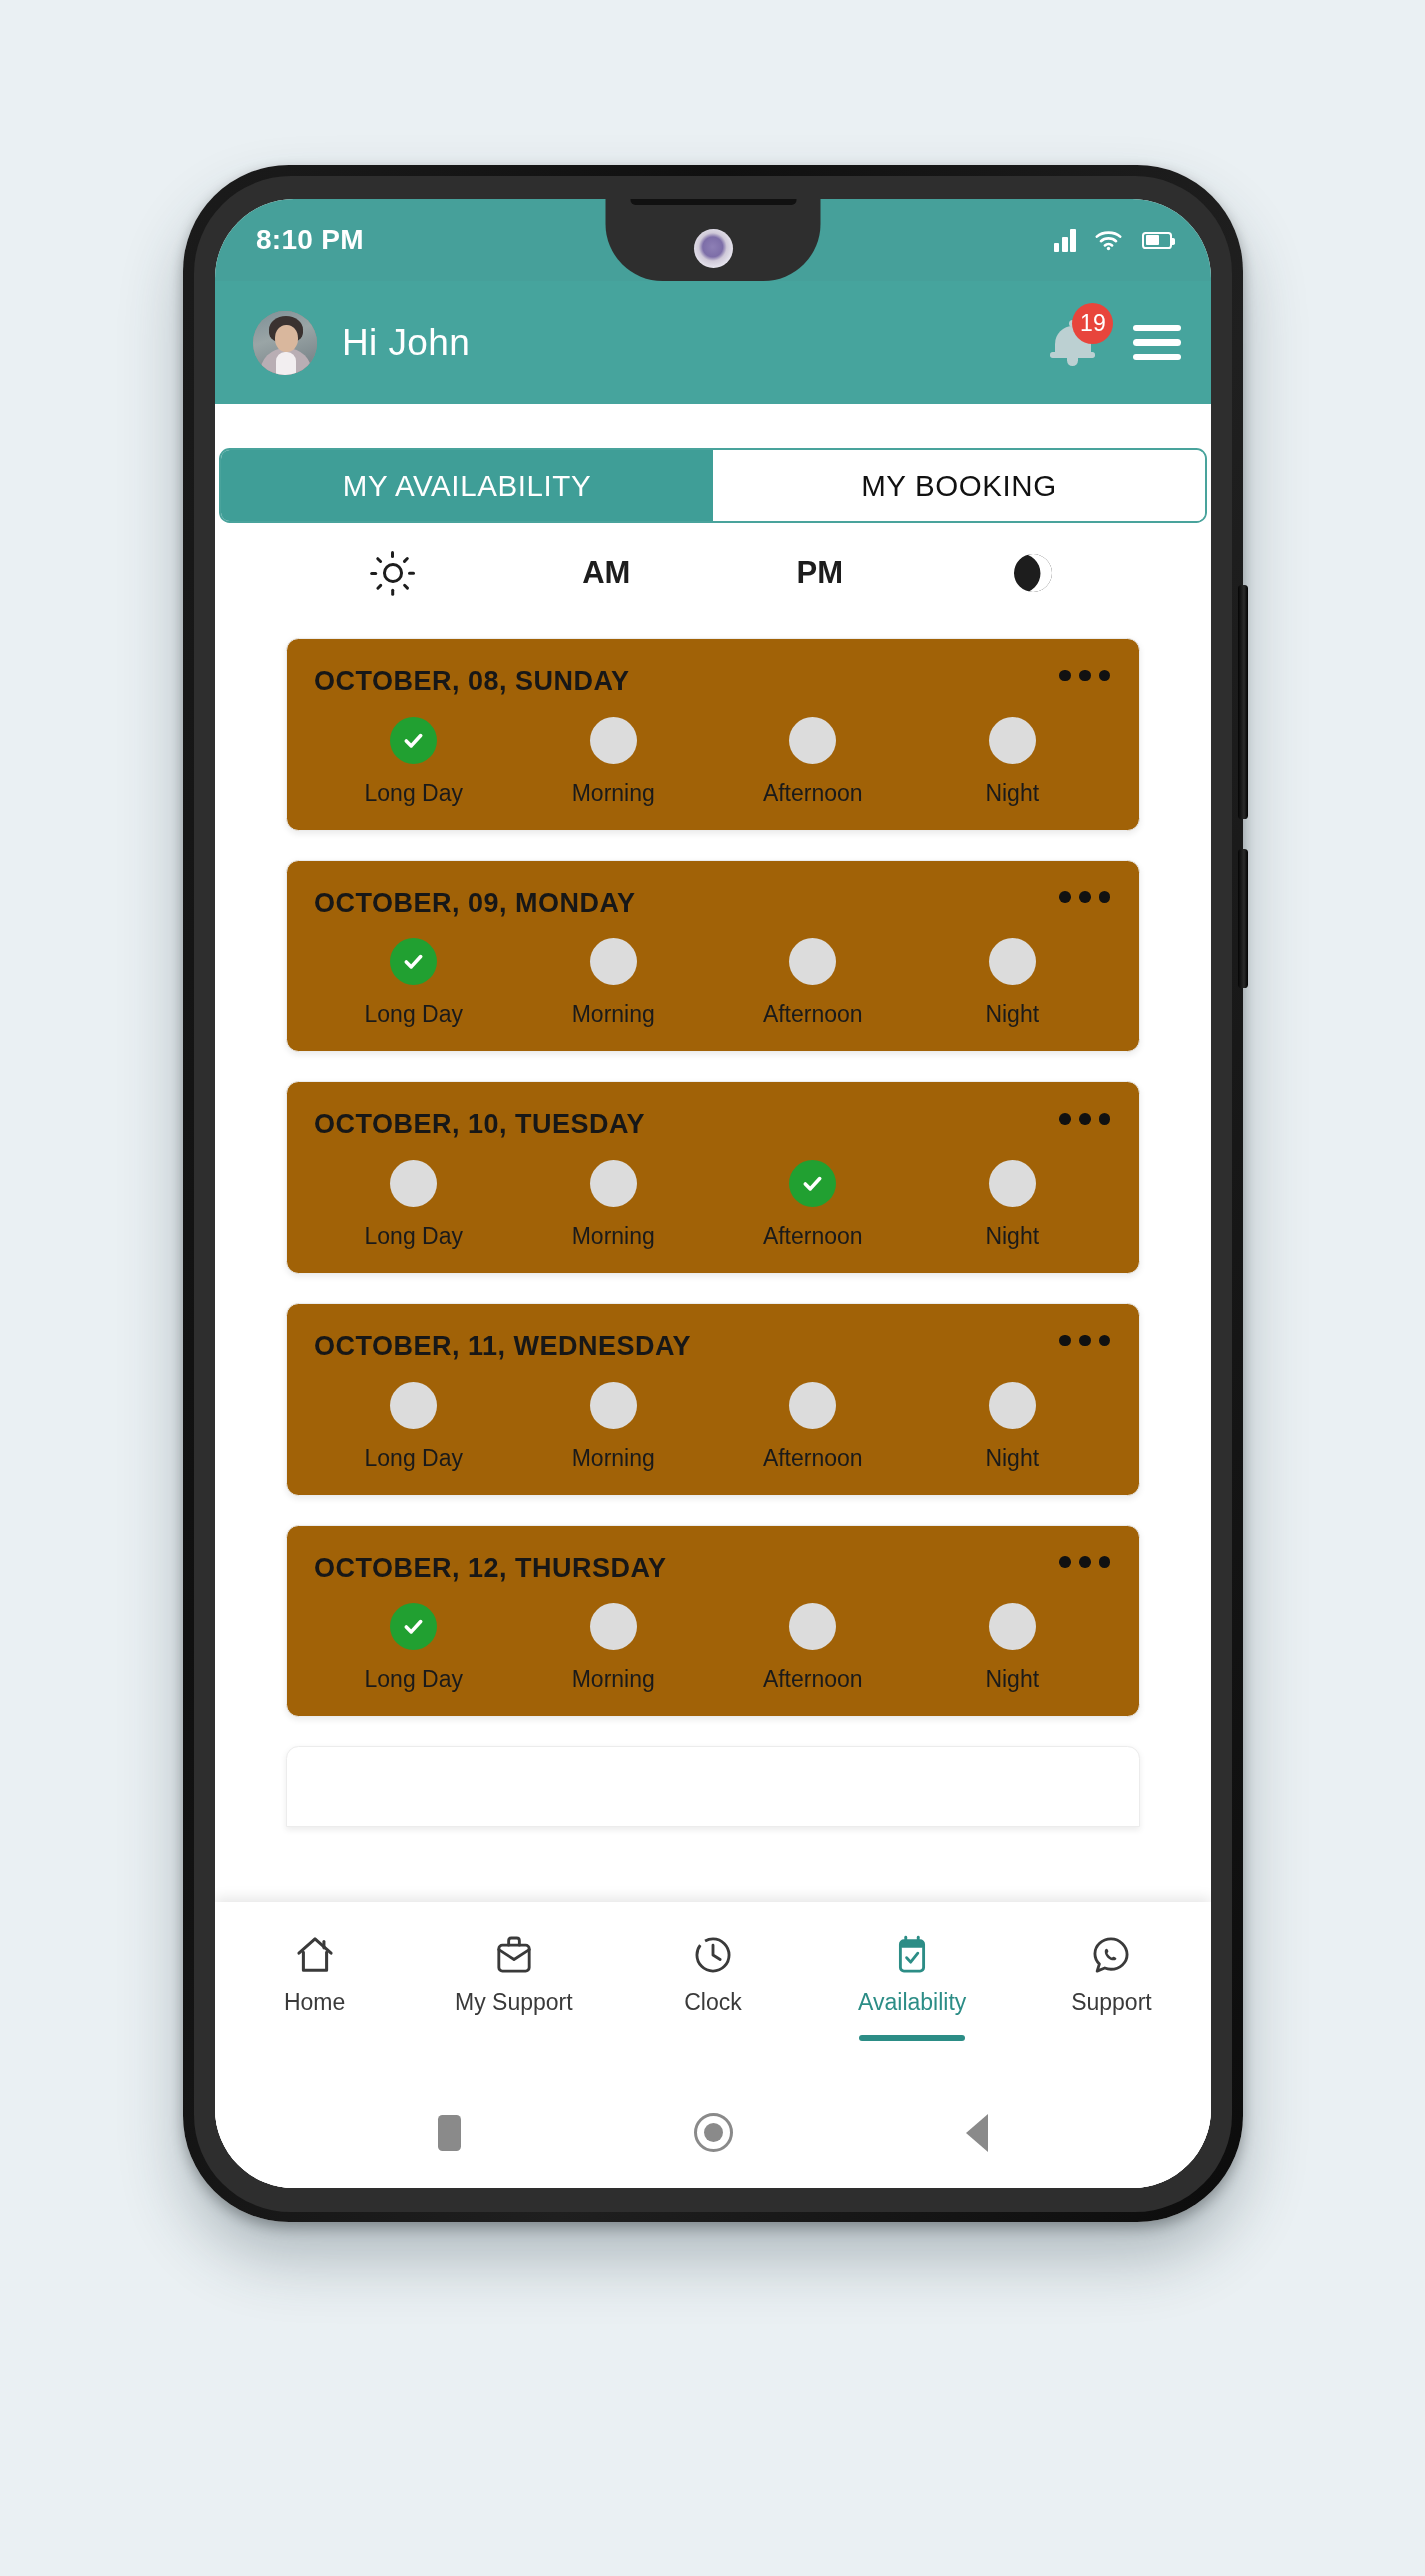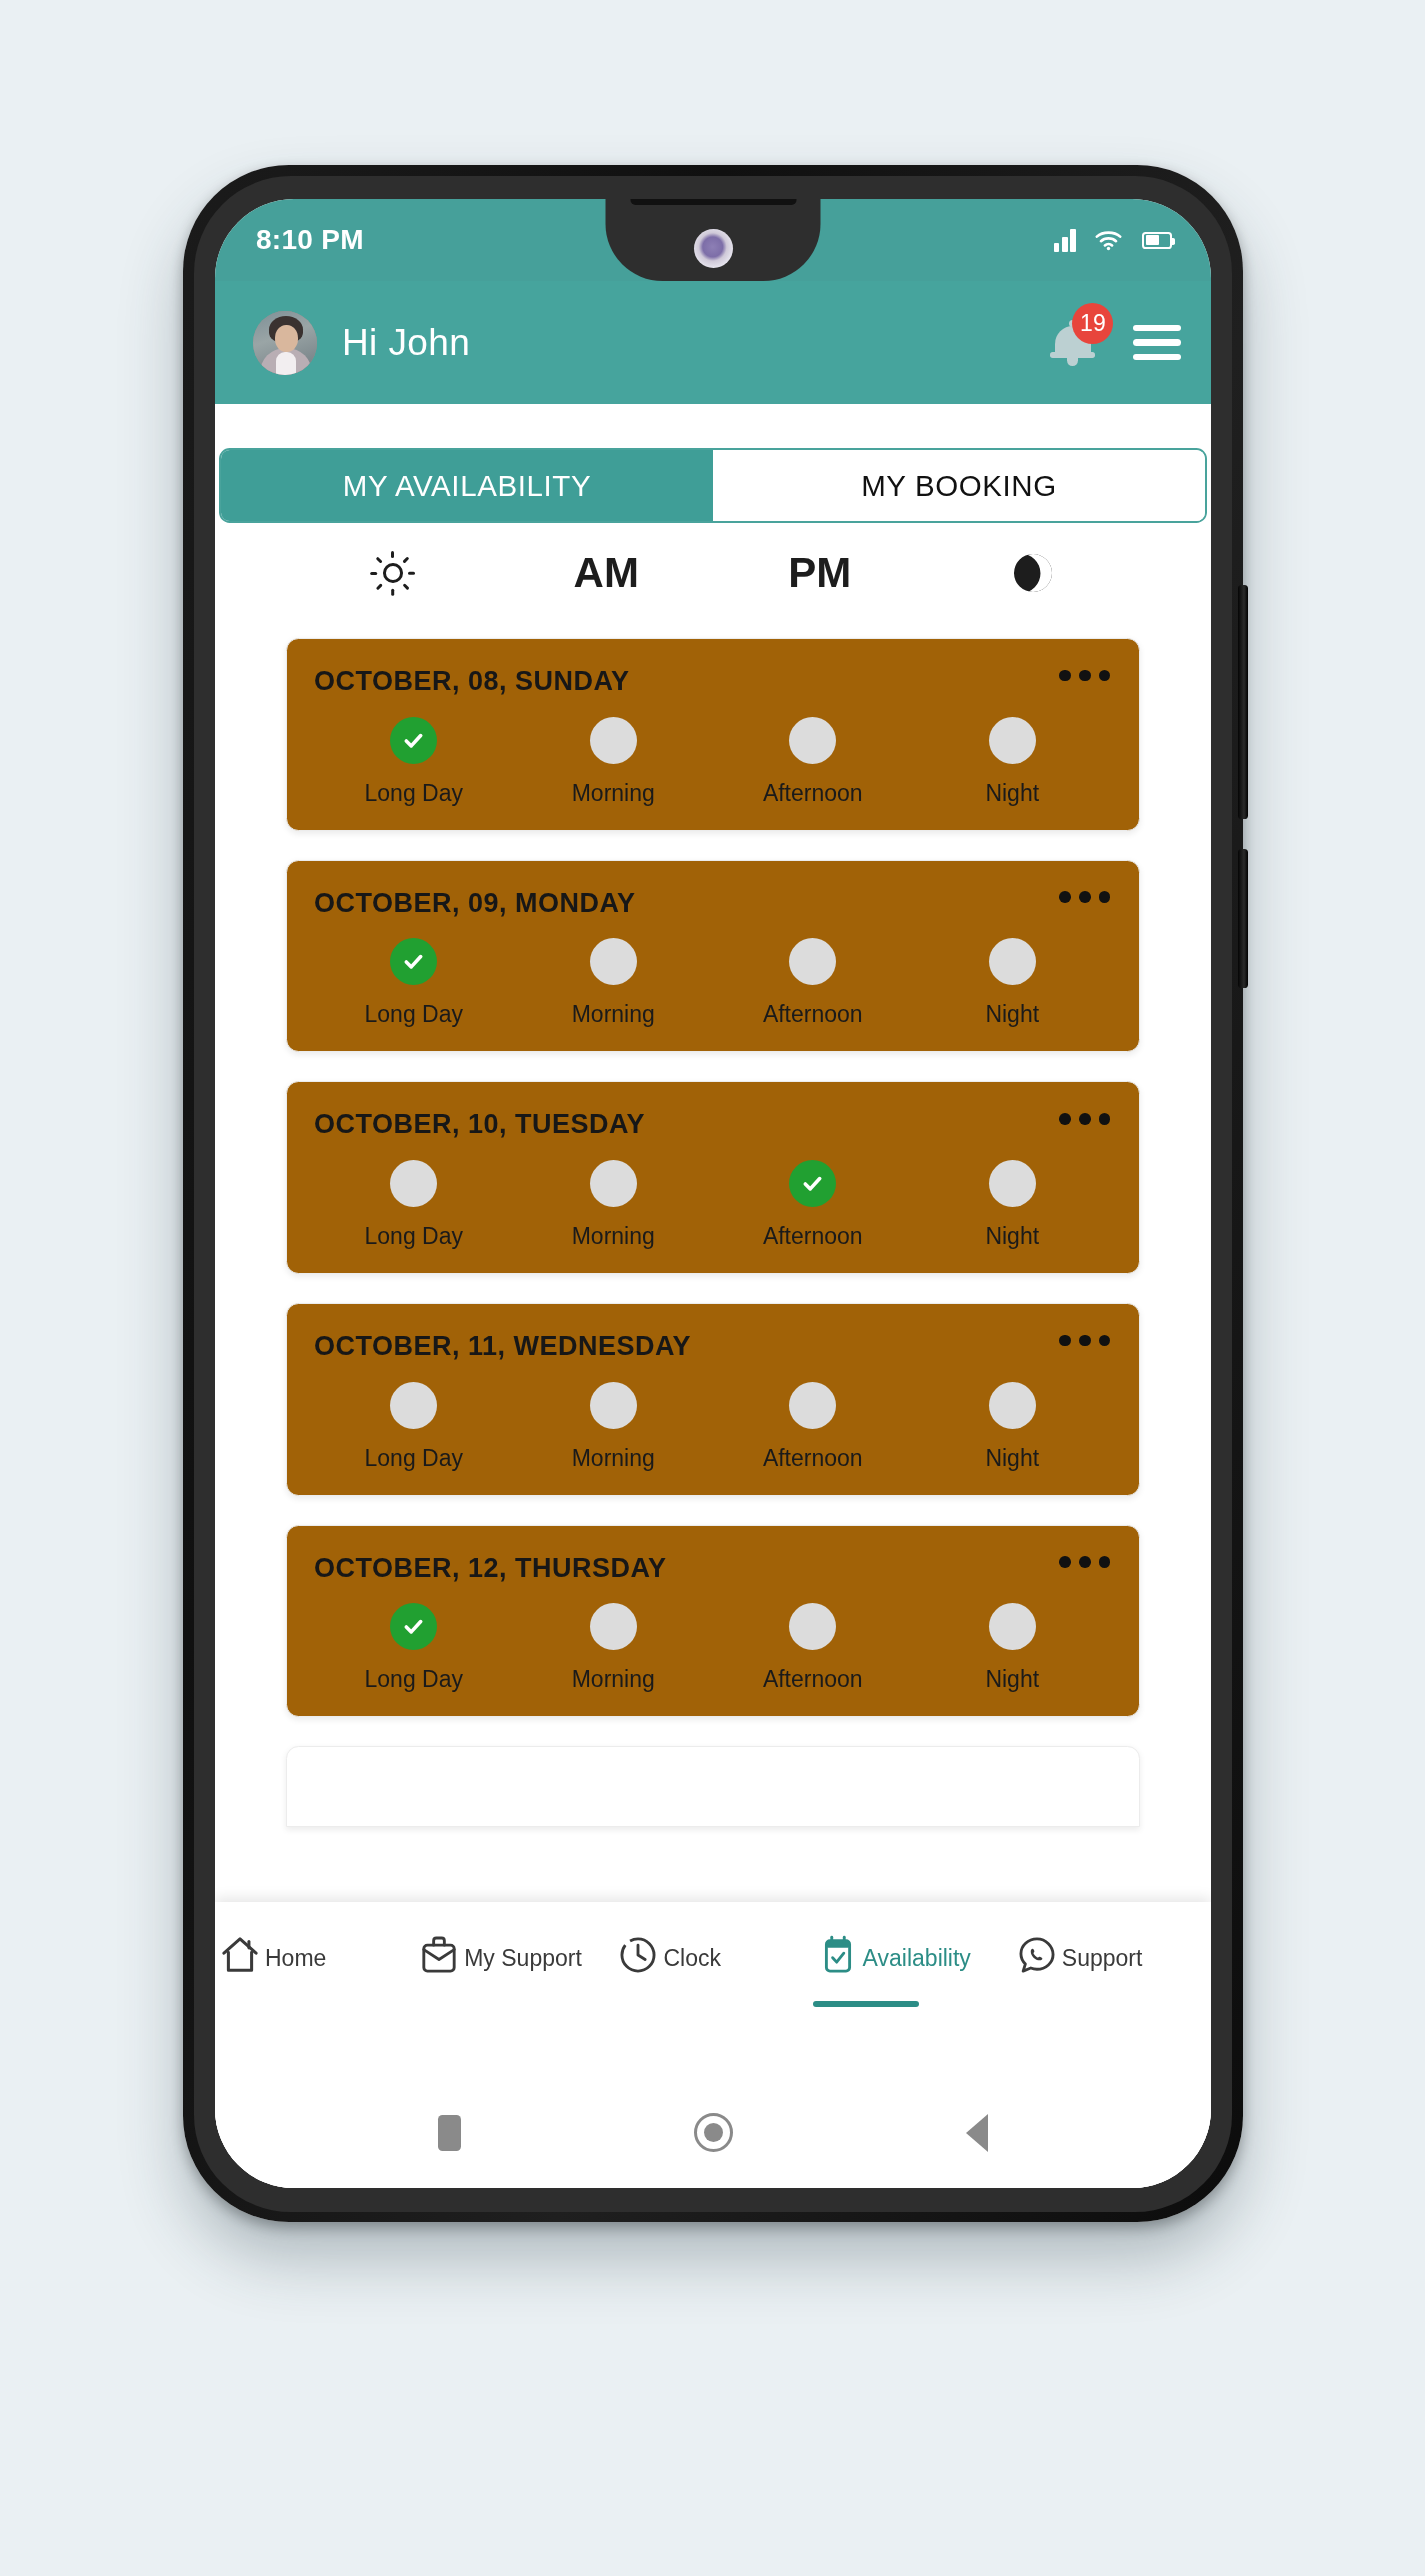--- a/index.html
+++ b/index.html
@@ -230,21 +230,21 @@
   #period-row {
     width: 854px;
     margin: 23px auto 0;
     display: flex;
     align-items: center;
     height: 54px;
   }
   .period-cell {
     flex: 1;
     display: flex; align-items: center; justify-content: center;
-    font-size: 42px; font-weight: bold; color: #1d1d1d;
+    font-size: 31px; font-weight: bold; color: #1d1d1d;
   }
   .sun-icon { position: relative; width: 43px; height: 43px; }
   .sun-icon .core {
     position: absolute; left: 11.6px; top: 11.6px;
     width: 19.7px; height: 19.7px;
     border: 3.6px solid #1d1d1d; border-radius: 50%;
   }
   .sun-icon i {
     position: absolute; left: 20px; top: -0.9px;
     width: 3.1px; height: 7.2px; background: #1d1d1d; border-radius: 1.8px;
@@ -323,21 +323,21 @@
     width: 100%; height: 175px;
     background: #ffffff;
     box-shadow: 0 -4.5px 12.5px rgba(0,0,0,.10);
     display: flex;
     align-items: flex-start;
     padding-top: 25px;
     z-index: 25;
   }
   .nav-item {
     flex: 1;
-    display: flex; flex-direction: row; align-items: center;
+    display: flex; flex-direction: column; align-items: center;
     position: relative;
     cursor: pointer;
   }
   .nav-icon { height: 55px; display: flex; align-items: center; justify-content: center; }
   .nav-label { font-size: 23px; color: #3a3a3a; margin-top: 7.2px; }
   .nav-item.active .nav-label { color: #2c8d86; }
   .nav-underline {
     position: absolute;
     bottom: -25px;
     width: 106px; height: 6.3px;

